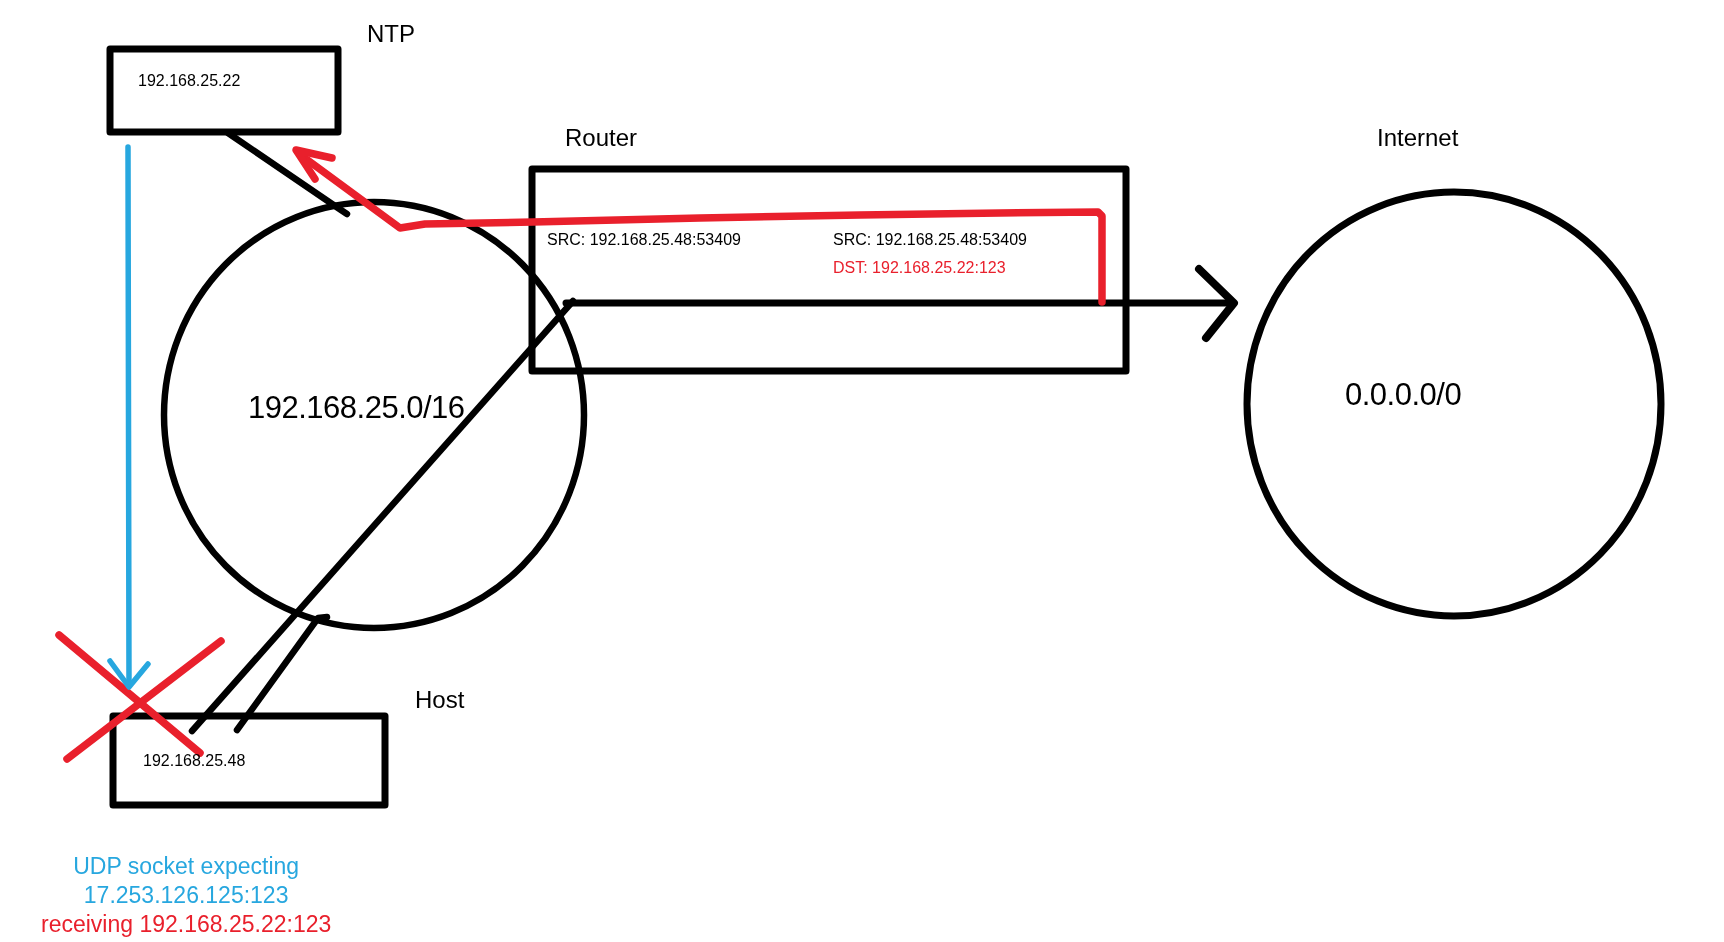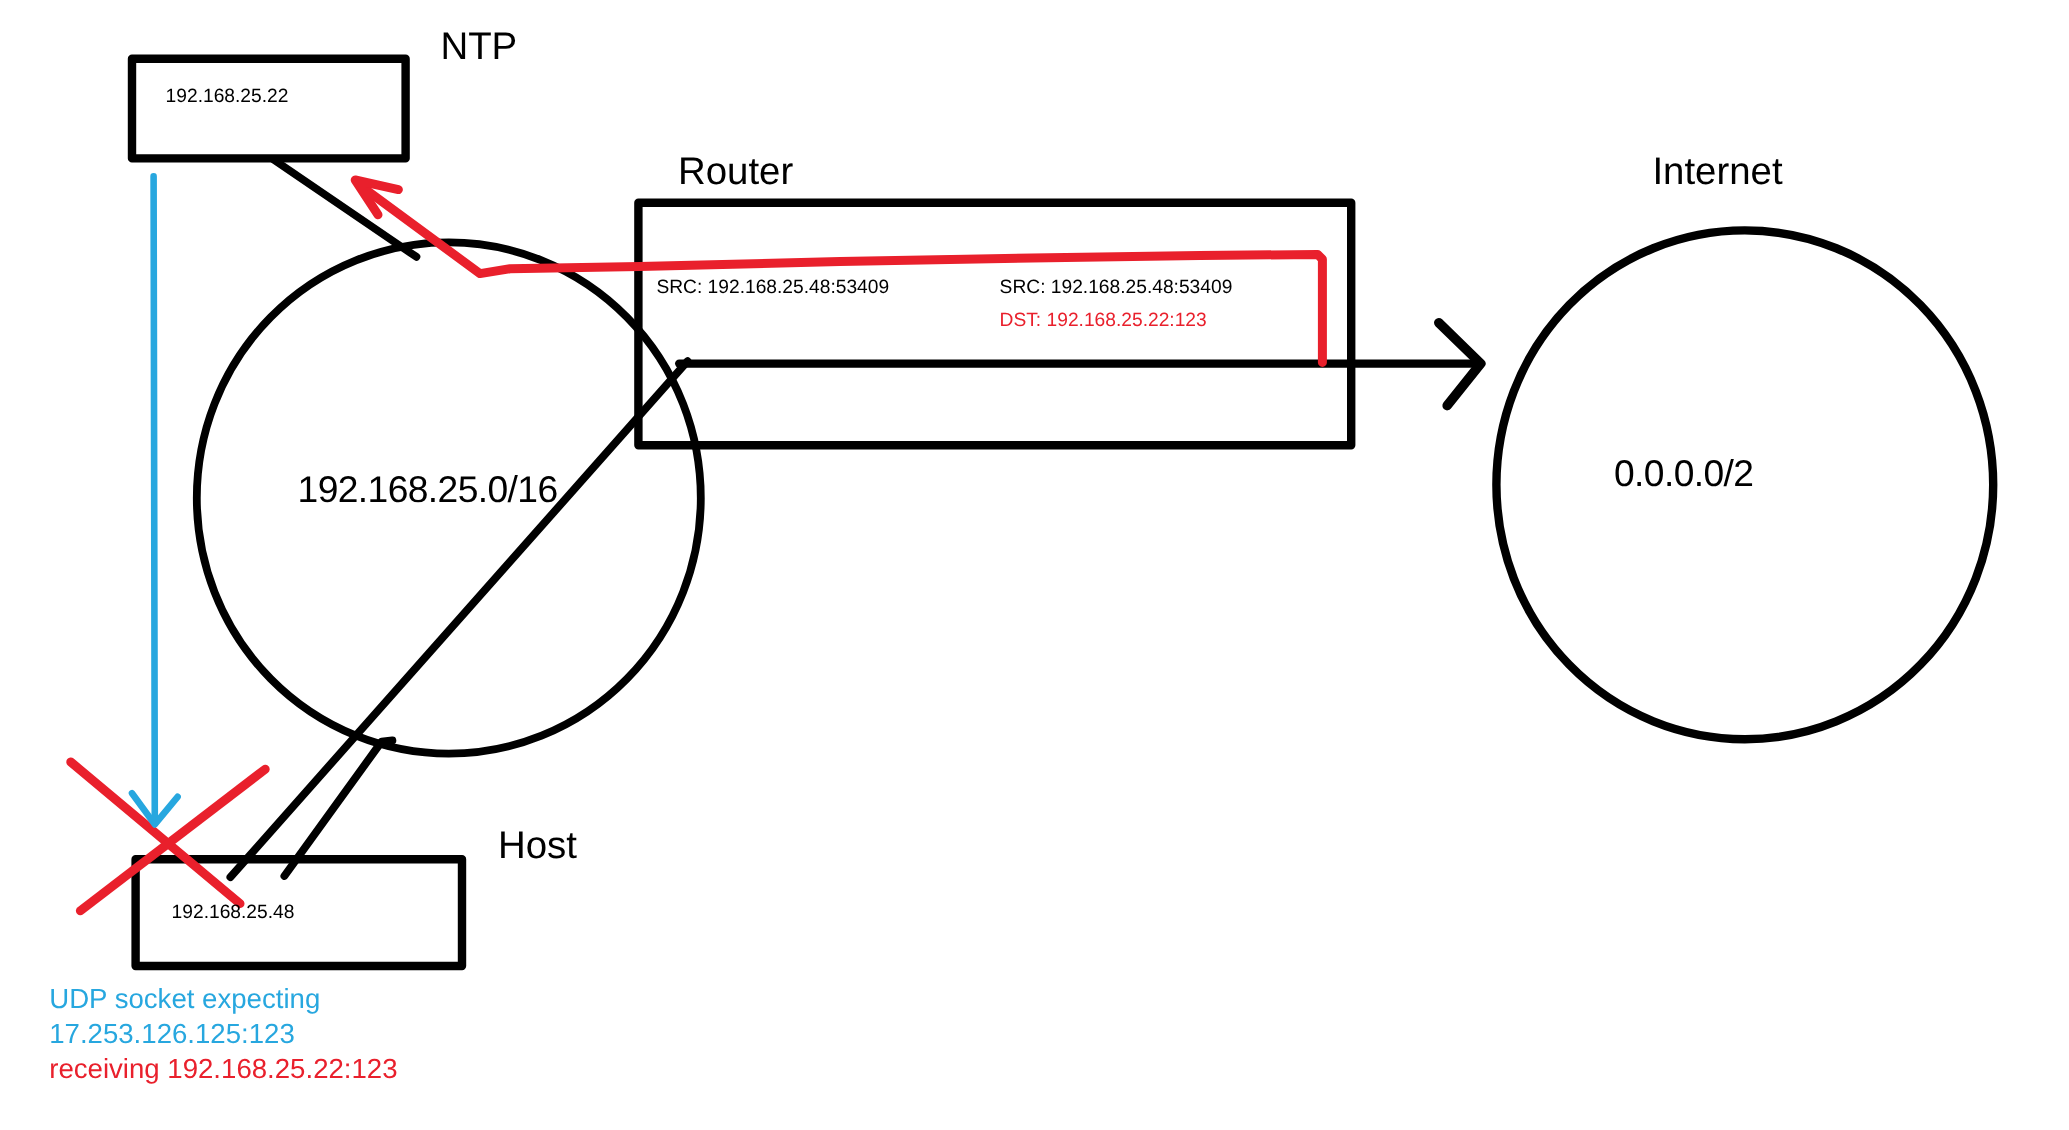--- a/index.html
+++ b/index.html
@@ -6,21 +6,21 @@
   #stage {
     position: relative;
     width: 1724px;
     height: 942px;
     background: #ffffff;
     font-family: "Liberation Sans", "DejaVu Sans", sans-serif;
     color: #000;
   }
   #stage svg { position: absolute; left: 0; top: 0; }
   .lbl { position: absolute; white-space: nowrap; line-height: 1; color: #000; }
-  .f32 { font-size: 32px; }
+  .f32 { font-size: 24px; }
   .f31 { font-size: 31px; letter-spacing: -0.5px; }
   .f21 { font-size: 16px; }
   .f23 { font-size: 23px; }
   .lh29 { line-height: 29px; }
   .lh28 { line-height: 28px; }
   .blue { color: var(--blue, #27a7df); }
   .red  { color: var(--red, #e9202c); }
   .s-black { stroke: #000000; }
   .s-red   { stroke: var(--red, #e9202c); }
   .s-blue  { stroke: var(--blue, #27a7df); }
@@ -58,34 +58,34 @@
     <line class="noline s-blue" x1="128" y1="147" x2="129" y2="686" stroke-width="5.5"></line>
     <polyline class="noline s-blue" points="110,661 129,687 148,664" stroke-width="5.5"></polyline>
   </svg>
 
   <div class="lbl f32" style="left:367px; top:22px;">NTP</div>
   <div class="lbl f32" style="left:565px; top:126px;">Router</div>
   <div class="lbl f32" style="left:1377px;top:126px;">Internet</div>
   <div class="lbl f32" style="left:415px; top:688px;">Host</div>
 
   <div class="lbl f31" style="left:248px; top:392px;">192.168.25.0/16</div>
-  <div class="lbl f31" style="left:1345px;top:379px;">0.0.0.0/2</div>
+  <div class="lbl f31" style="left:1345px;top:379px;">0.0.0.0/0</div>
 
   <div class="lbl f21" style="left:138px; top:73px;">192.168.25.22</div>
   <div class="lbl f21" style="left:143px; top:753px;text-align:right;">192.168.25.48</div>
 
 
   <div class="lbl f21 lh28" style="left:547px; top:226px;">
     <div>SRC: 192.168.25.48:53409</div>
   </div>
 
   <div class="lbl f21 lh28" style="left:833px; top:226px;">
     <div>SRC: 192.168.25.48:53409</div>
     <div class="red">DST: 192.168.25.22:123</div>
   </div>
 
-  <div class="lbl f23 lh29" style="left:41px; top:818px;">
+  <div class="lbl f23 lh29" style="left:41px; top:852px;text-align:center;">
     <div class="blue">UDP socket expecting</div>
     <div class="blue">17.253.126.125:123</div>
     <div class="red">receiving 192.168.25.22:123</div>
   </div>
 
 </div>
 
 </body></html>

